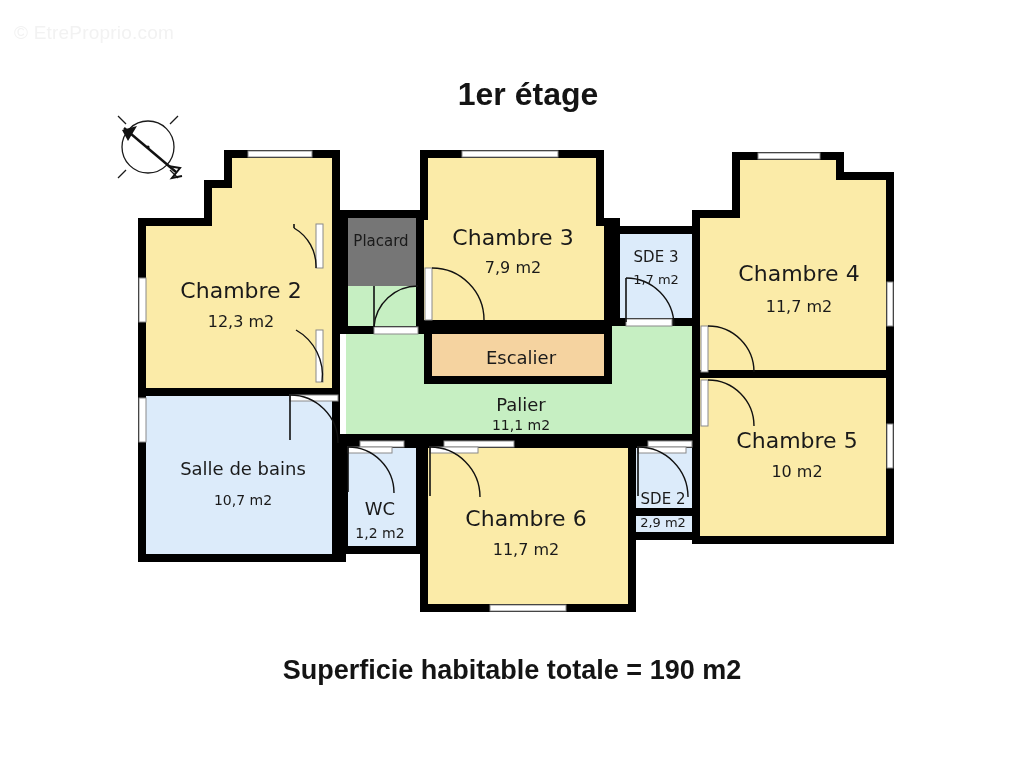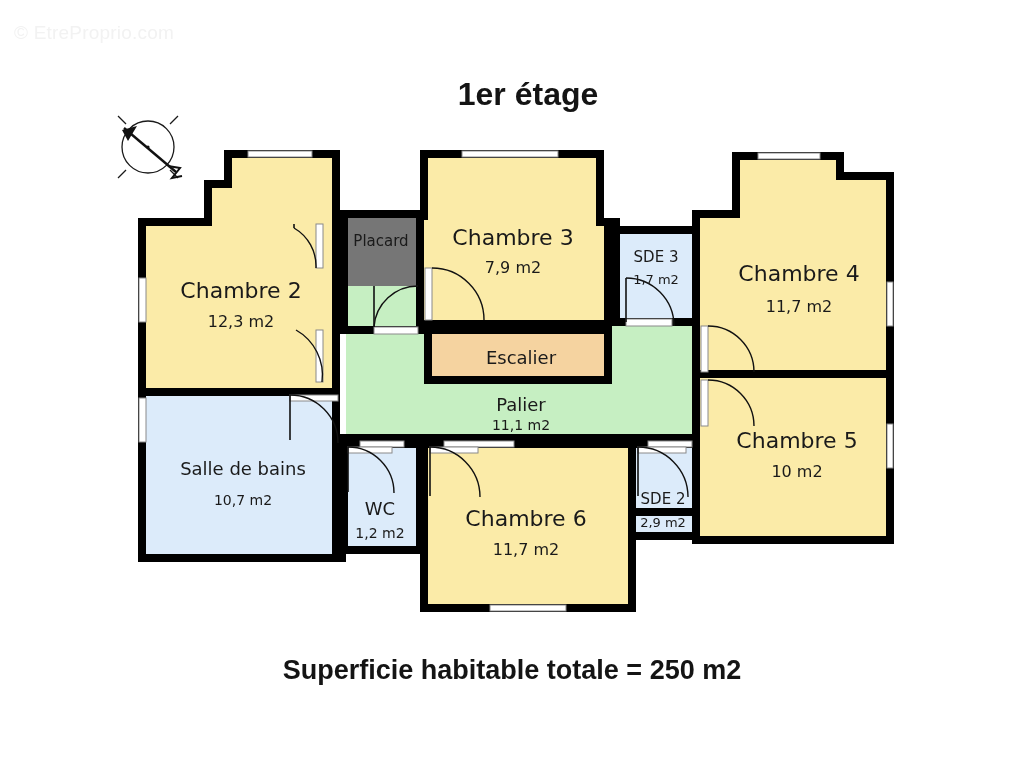--- a/index.html
+++ b/index.html
@@ -295,15 +295,15 @@
       <line x1="126" y1="170" x2="118" y2="178" stroke="#1a1a1a" stroke-width="1.3"></line>
       <line x1="170" y1="170" x2="178" y2="178" stroke="#1a1a1a" stroke-width="1.3"></line>
       <path d="M122,130 L137,126 L128,141 Z" fill="#111111"></path>
       <line x1="124" y1="128" x2="176" y2="172" stroke="#111111" stroke-width="2.4"></line>
       <path d="M168,166 L180,168 L172,178 L182,176" fill="none" stroke="#111111" stroke-width="2"></path>
       <circle cx="148" cy="147" r="1.6" fill="#111111"></circle>
     </g>
 
   </svg>
 
-  <div id="plan-footer">Superficie habitable totale = 250 m2</div>
+  <div id="plan-footer">Superficie habitable totale = 190 m2</div>
 
 </div>
 
 </body></html>

